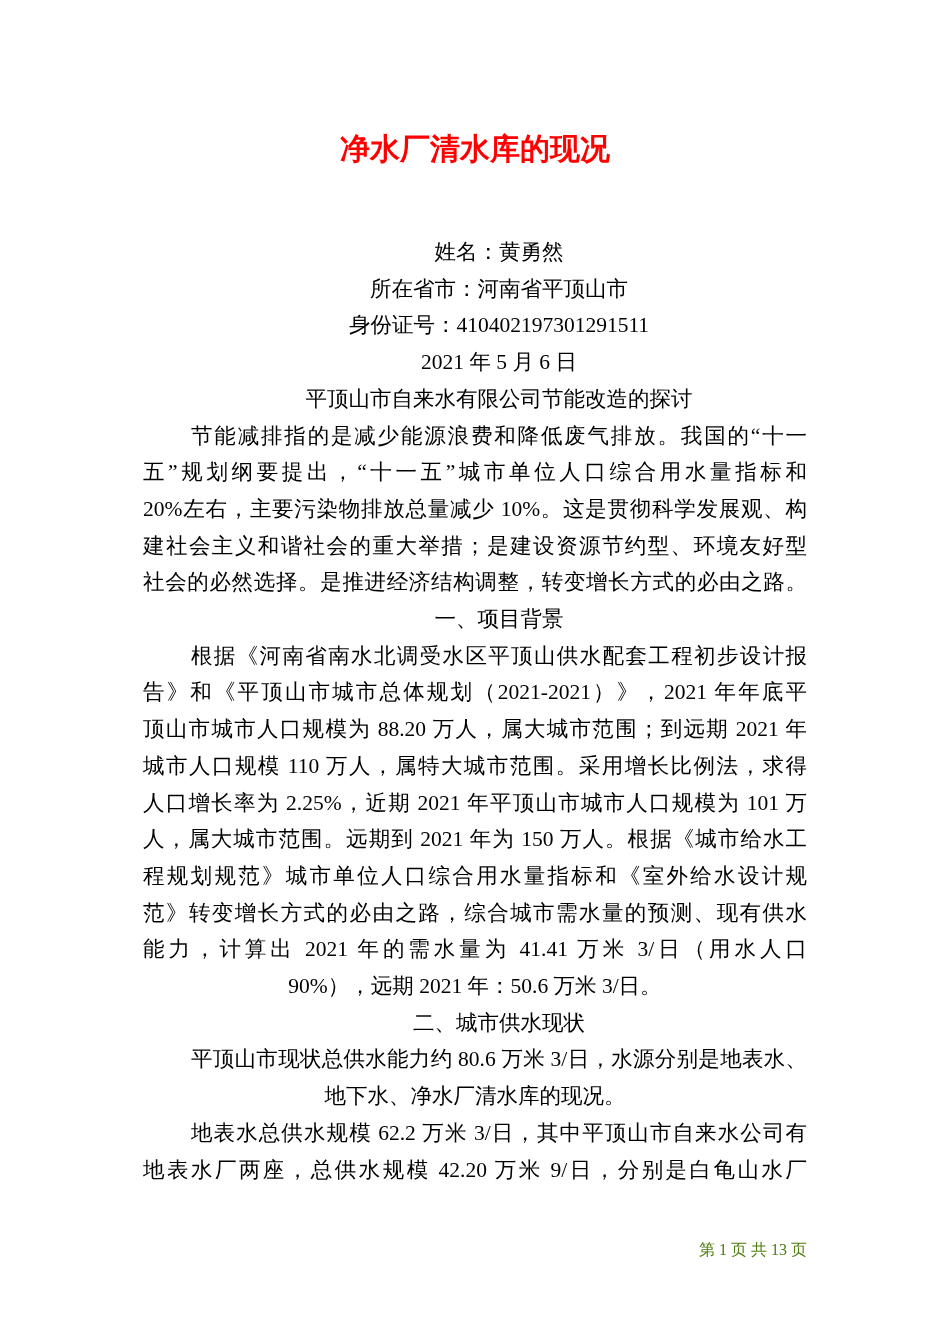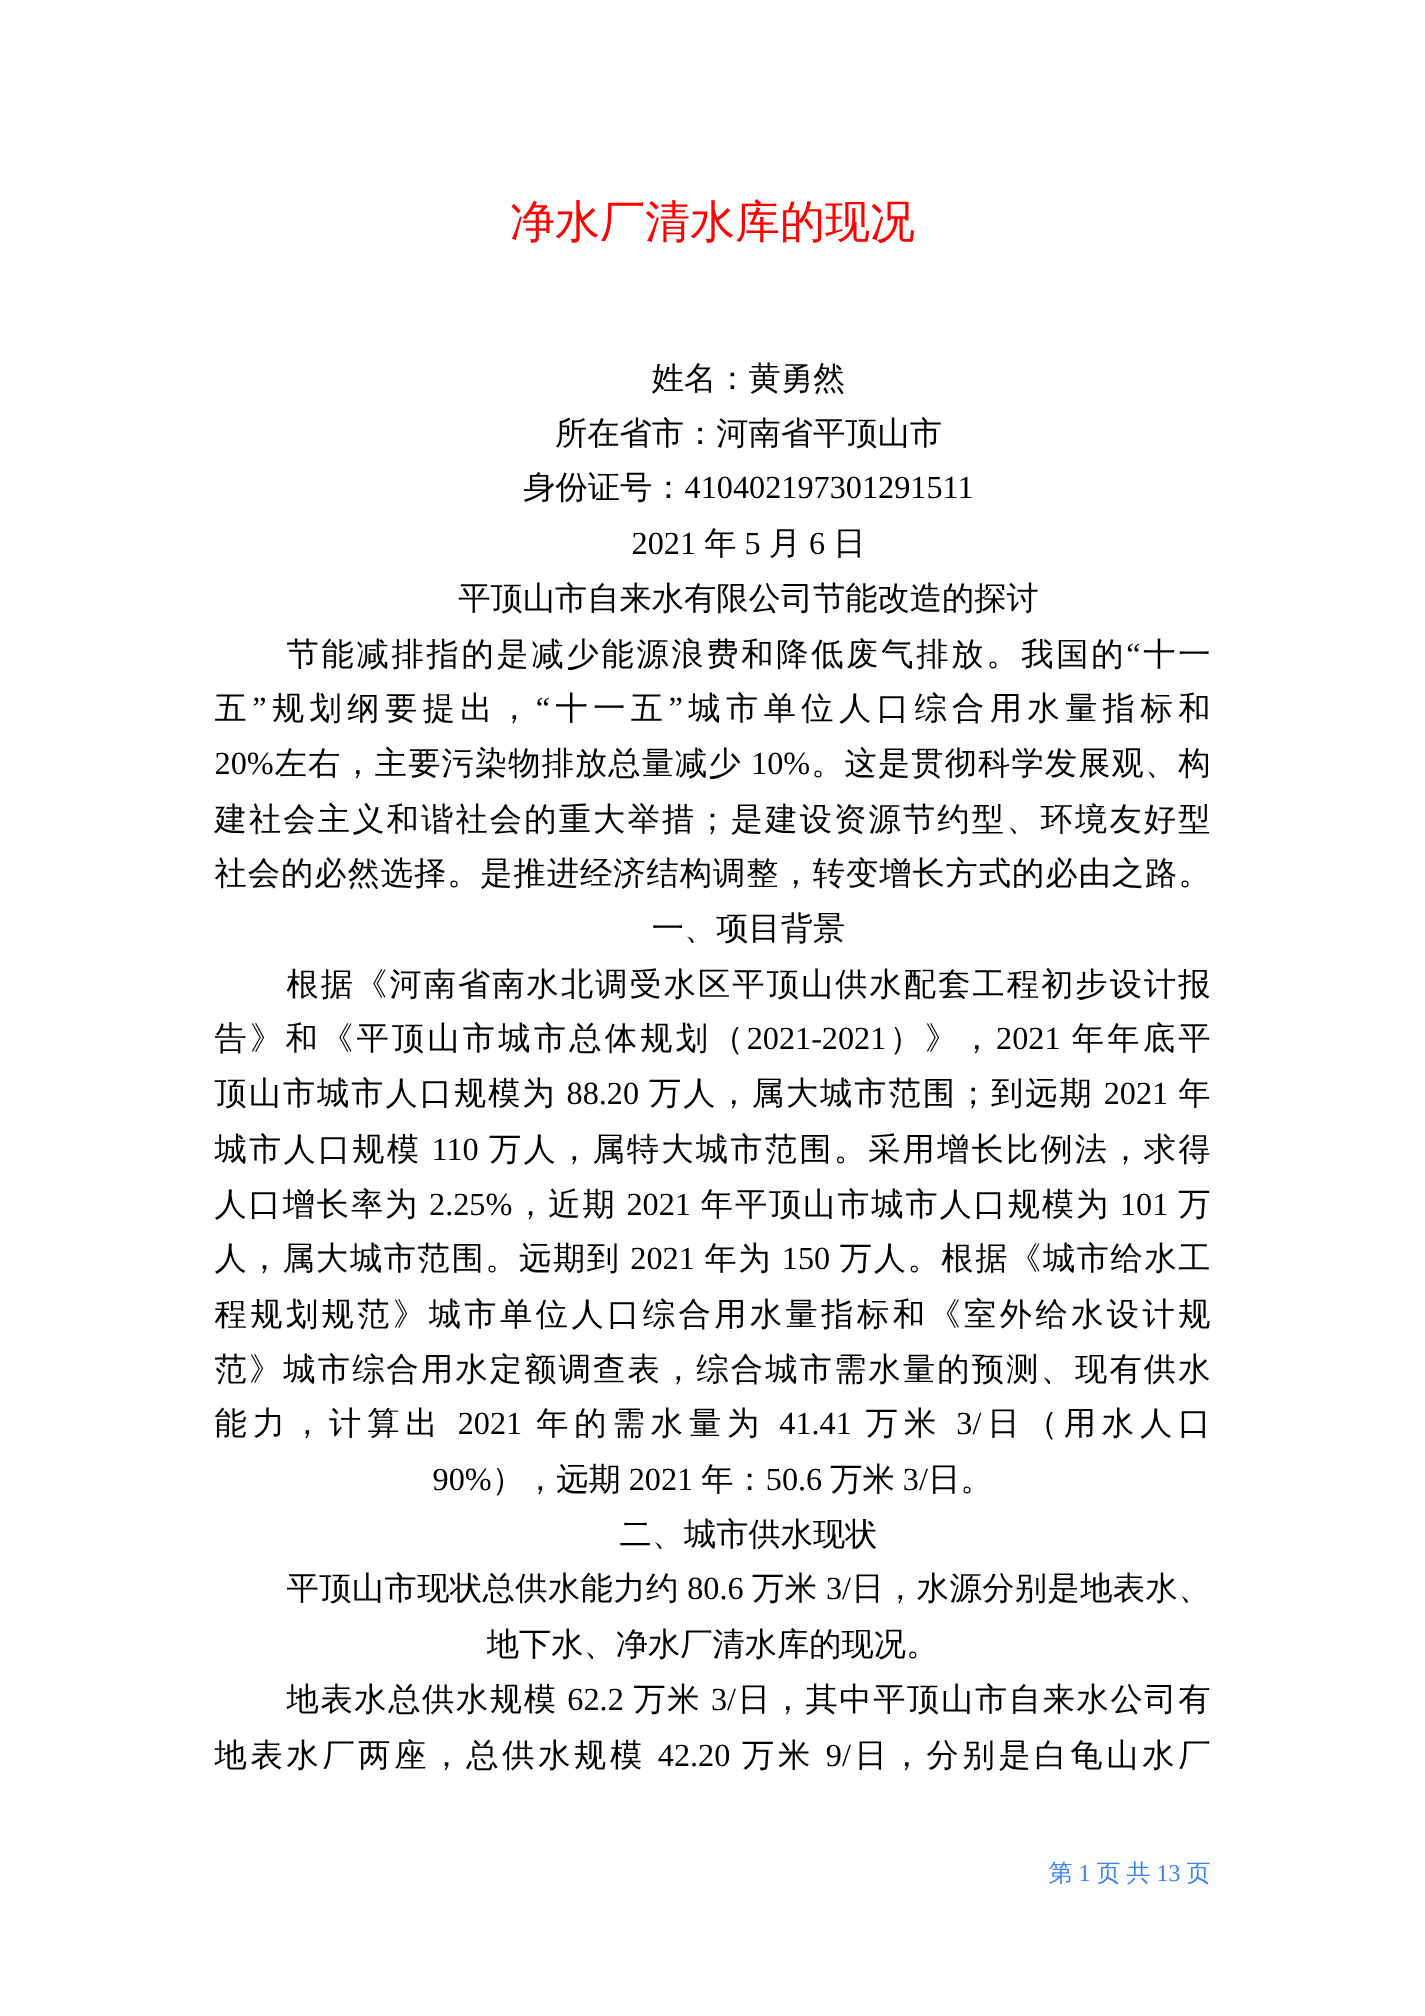--- a/index.html
+++ b/index.html
@@ -5,33 +5,33 @@
   html, body { margin: 0; padding: 0; }
   body {
     width: 950px; height: 1344px;
     background: #ffffff; color: #000000;
     font-family: "Liberation Serif", "DejaVu Serif", serif;
     overflow: hidden; position: relative;
   }
   .page { position: absolute; top: 0; left: 0; width: 950px; height: 1344px; background: #ffffff; }
   .doc-title {
     margin: 0; padding-top: 130px; height: 38px; line-height: 38px;
-    text-align: center; font-size: 30px; font-weight: normal;
+    text-align: center; font-size: 30px; font-weight: bold;
     font-family: "Liberation Sans", "DejaVu Sans", sans-serif;
   }
   .doc-body { margin-left: 143px; margin-top: 66px; width: 664px; }
   .line {
     font-size: 21.5px; line-height: 36.7px;
     white-space: nowrap; overflow: visible; text-align: center;
   }
   .line.indent { text-indent: 48px; }
   .line.justify { text-align: justify; text-align-last: justify; }
   .doc-footer {
     position: absolute; top: 1240px; right: 143px;
-    font-size: 16px; line-height: 20px; color: #3b82f6;
+    font-size: 16px; line-height: 20px; color: #4d7c0f;
   }
 </style>
 </head>
 <body style="background: rgb(255, 255, 255);">
 
 <div class="page">
   <h1 class="doc-title" style="color: rgb(255, 0, 0);">净水厂清水库的现况</h1>
 
   <div class="doc-body" id="doc-body">
       <div class="line indent">姓名：黄勇然</div>
@@ -45,21 +45,21 @@
       <div class="line justify">建社会主义和谐社会的重大举措；是建设资源节约型、环境友好型</div>
       <div class="line justify">社会的必然选择。是推进经济结构调整，转变增长方式的必由之路。</div>
       <div class="line indent">一、项目背景</div>
       <div class="line indent justify">根据《河南省南水北调受水区平顶山供水配套工程初步设计报</div>
       <div class="line justify">告》和《平顶山市城市总体规划（2021-2021）》，2021 年年底平</div>
       <div class="line justify">顶山市城市人口规模为 88.20 万人，属大城市范围；到远期 2021 年</div>
       <div class="line justify">城市人口规模 110 万人，属特大城市范围。采用增长比例法，求得</div>
       <div class="line justify">人口增长率为 2.25%，近期 2021 年平顶山市城市人口规模为 101 万</div>
       <div class="line justify">人，属大城市范围。远期到 2021 年为 150 万人。根据《城市给水工</div>
       <div class="line justify">程规划规范》城市单位人口综合用水量指标和《室外给水设计规</div>
-      <div class="line justify">范》城市综合用水定额调查表，综合城市需水量的预测、现有供水</div>
+      <div class="line justify">范》转变增长方式的必由之路，综合城市需水量的预测、现有供水</div>
       <div class="line justify">能力，计算出 2021 年的需水量为 41.41 万米 3/日（用水人口</div>
       <div class="line">90%），远期 2021 年：50.6 万米 3/日。</div>
       <div class="line indent">二、城市供水现状</div>
       <div class="line indent justify">平顶山市现状总供水能力约 80.6 万米 3/日，水源分别是地表水、</div>
       <div class="line">地下水、净水厂清水库的现况。</div>
       <div class="line indent justify">地表水总供水规模 62.2 万米 3/日，其中平顶山市自来水公司有</div>
       <div class="line justify">地表水厂两座，总供水规模 42.20 万米 9/日，分别是白龟山水厂</div>
     </div>
 
   <div class="doc-footer">第 1 页 共 13 页</div>

